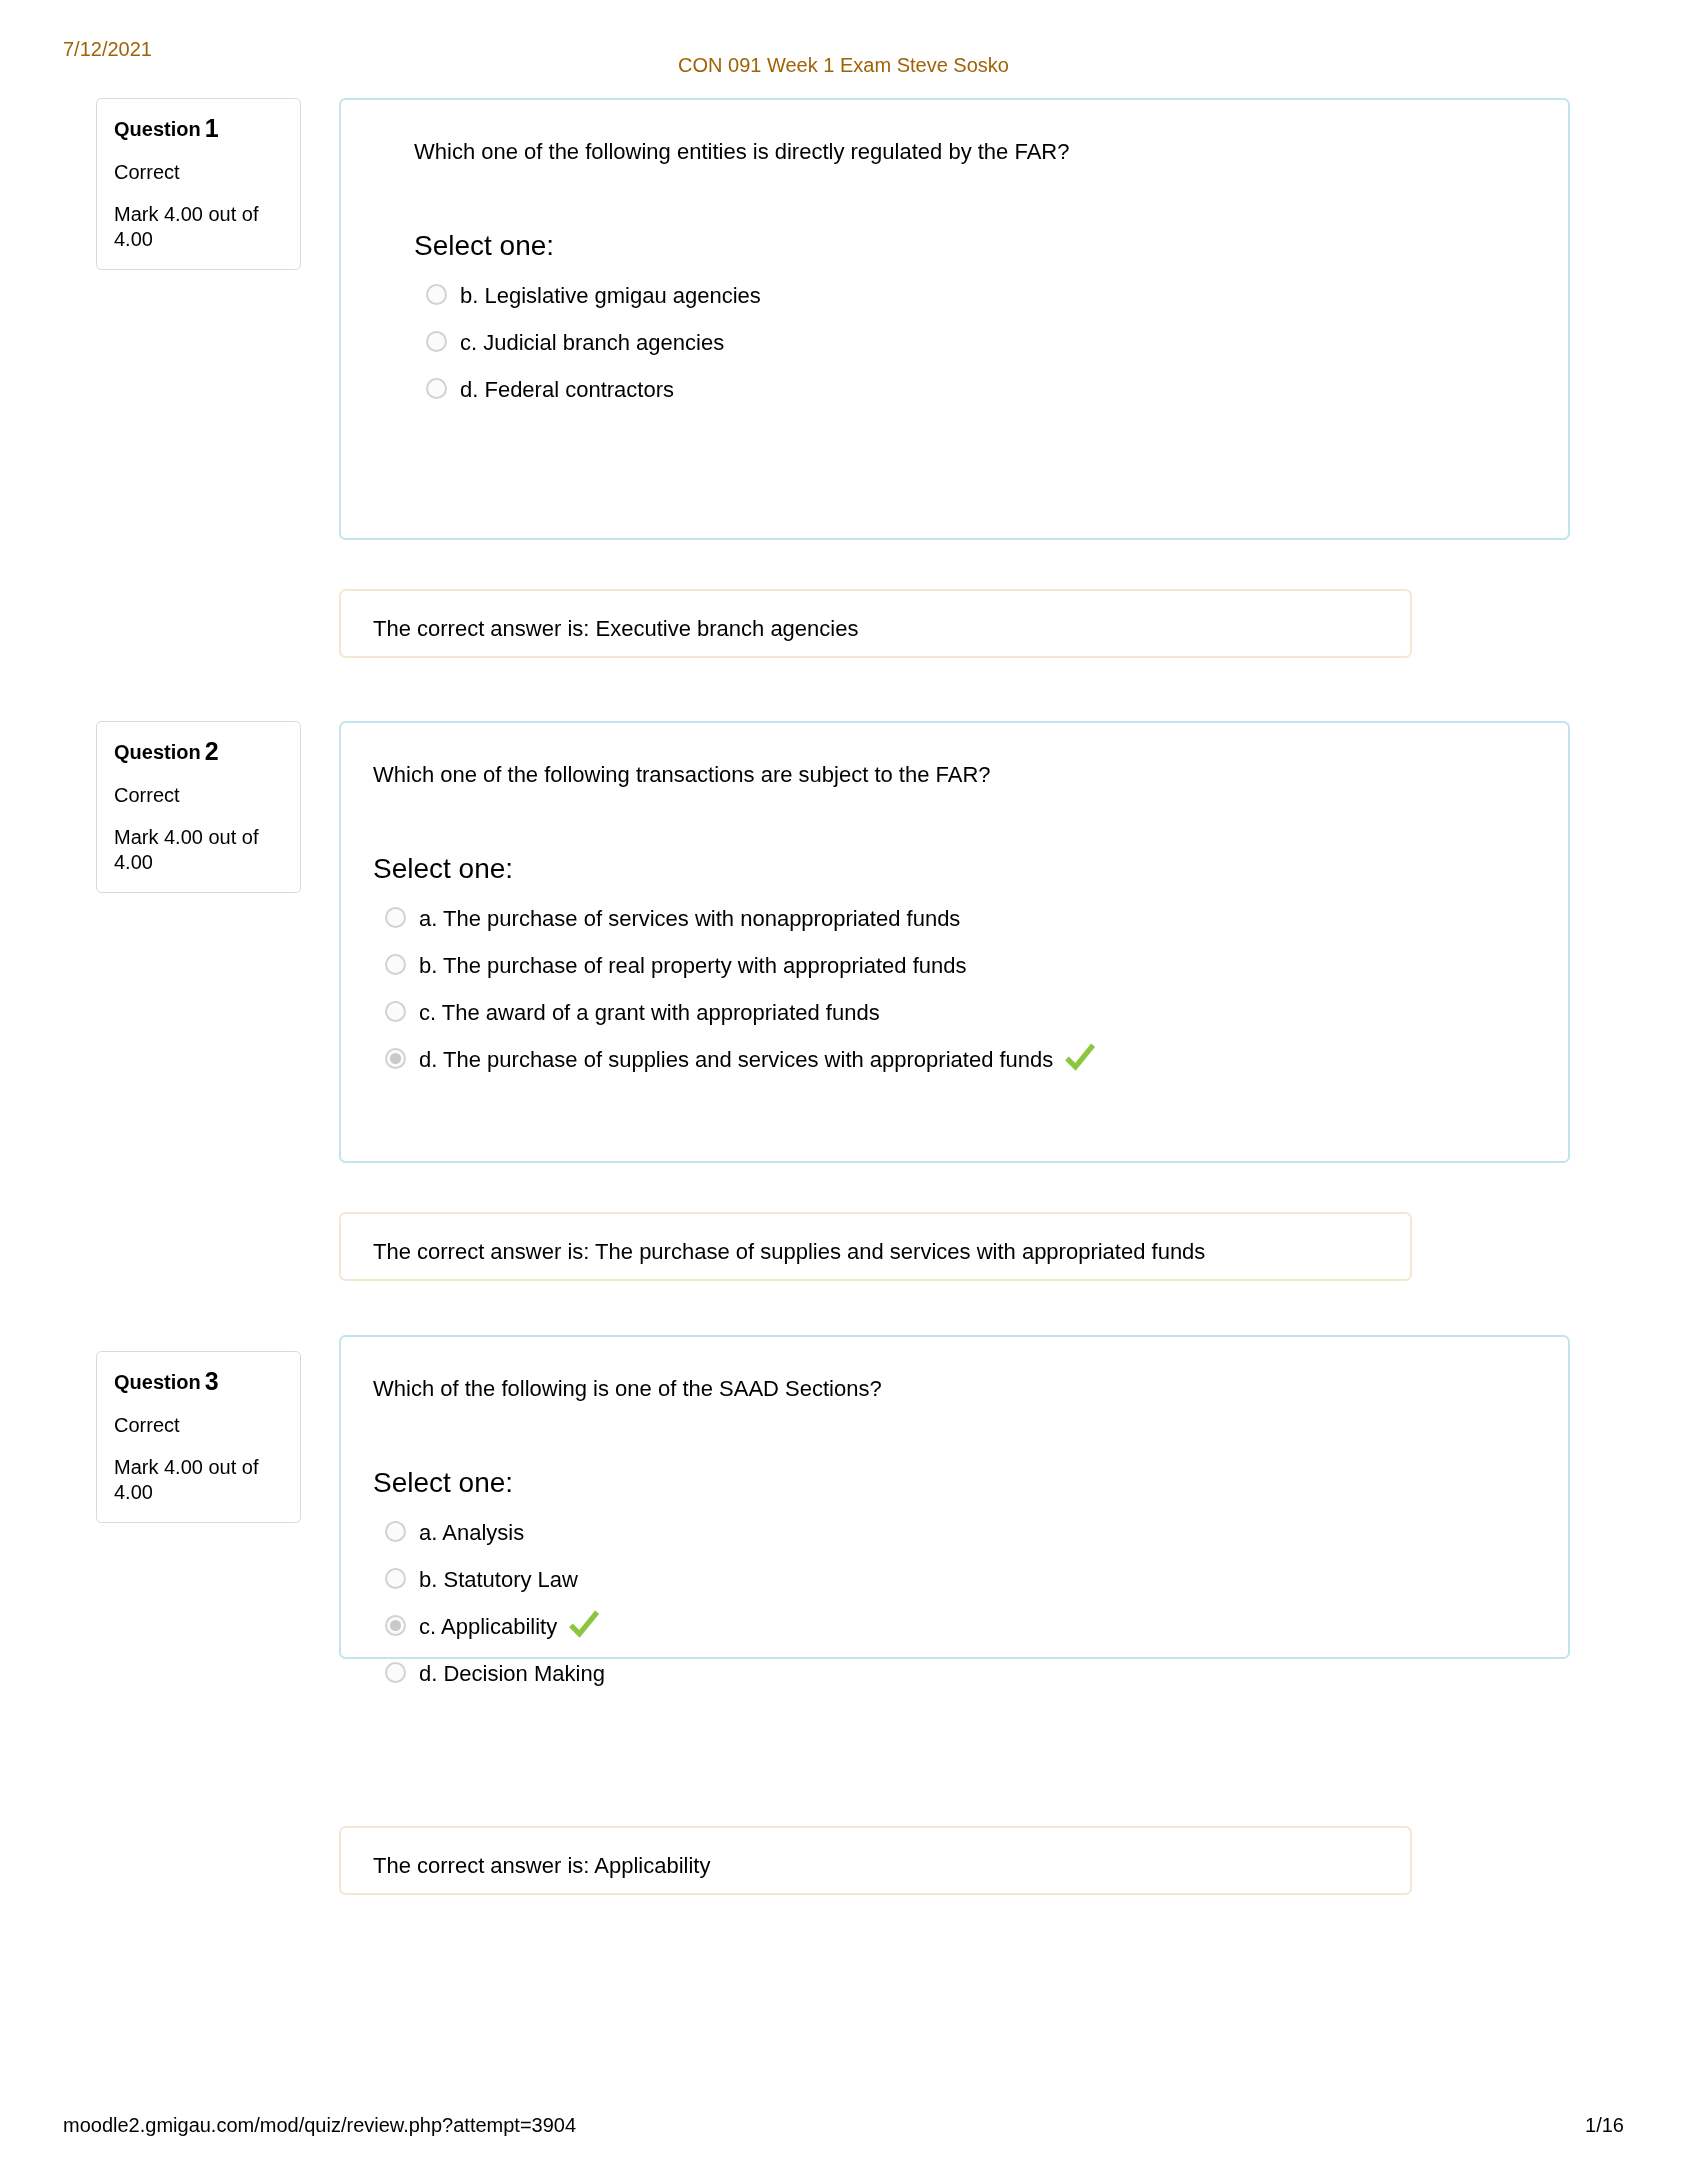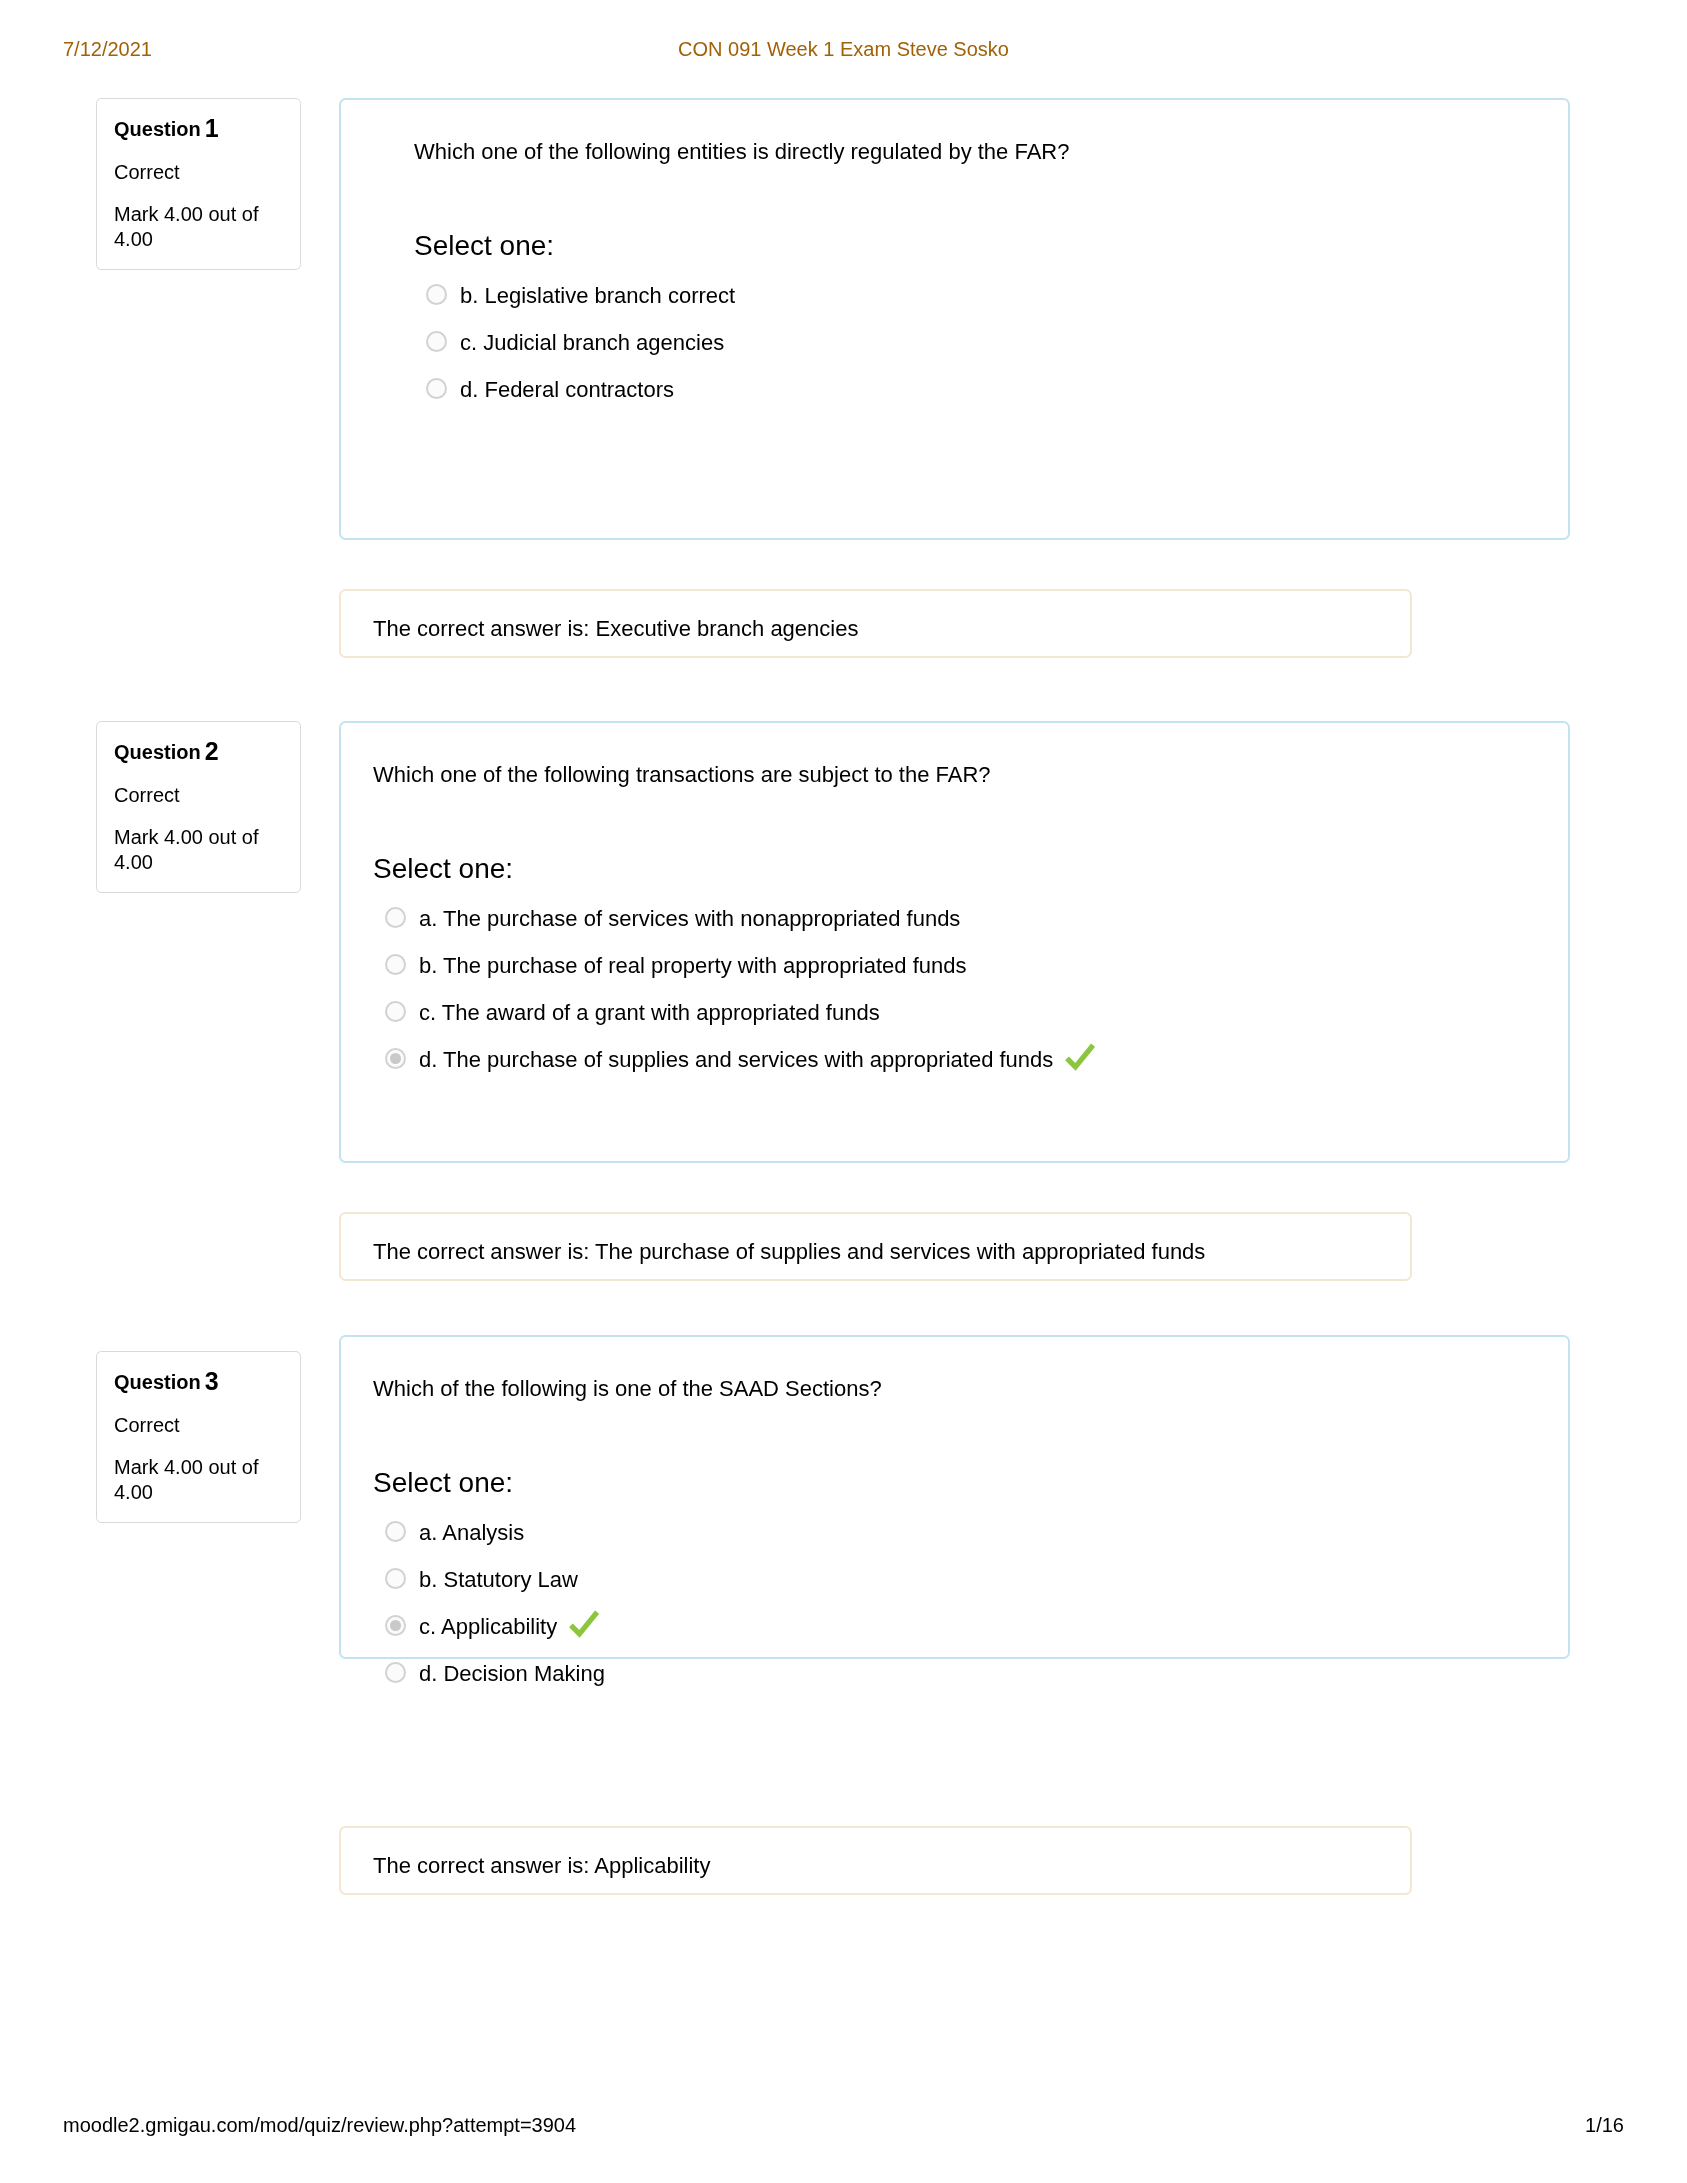--- a/index.html
+++ b/index.html
@@ -29,21 +29,21 @@
   }
   .print-header .ph-date {
     position: absolute;
     left: 63px;
     top: 0;
     white-space: nowrap;
   }
   .print-header .ph-title {
     position: absolute;
     left: 0;
-    top: 0;
+    top: 16px;
     width: 1687px;
     text-align: center;
     white-space: nowrap;
   }
 
   .print-footer {
     position: absolute;
     bottom: 45px;
     left: 0;
     width: 1687px;
@@ -217,21 +217,21 @@
     <div class="question-block">
       <div class="qinfo" style="top: 98px;">
         <div class="qinfo-title"><span>Question</span><span class="qnum">1</span></div>
         <div class="qinfo-state">Correct</div>
         <div class="qinfo-mark">Mark 4.00 out of 4.00</div>
       </div>
       <div class="qcard" style="top: 98px; height: 442px; padding-left: 41px;">
         <p class="qtext">Which one of the following entities is directly regulated by the FAR?</p>
         <p class="answer-head">Select one:</p>
         <ul class="answer-list">
-          <li class="answer-item"><span class="radio"></span><span class="answer-label">b. Legislative branch correct</span></li>
+          <li class="answer-item"><span class="radio"></span><span class="answer-label">b. Legislative gmigau agencies</span></li>
           <li class="answer-item"><span class="radio"></span><span class="answer-label">c. Judicial branch agencies</span></li>
           <li class="answer-item"><span class="radio"></span><span class="answer-label">d. Federal contractors</span></li>
         </ul>
       </div>
       <div class="feedback" style="top: 589px; height: 69px;">
         <p class="feedback-text">The correct answer is: Executive branch agencies</p>
       </div>
     </div>
     <div class="question-block">
       <div class="qinfo" style="top: 721px;">

